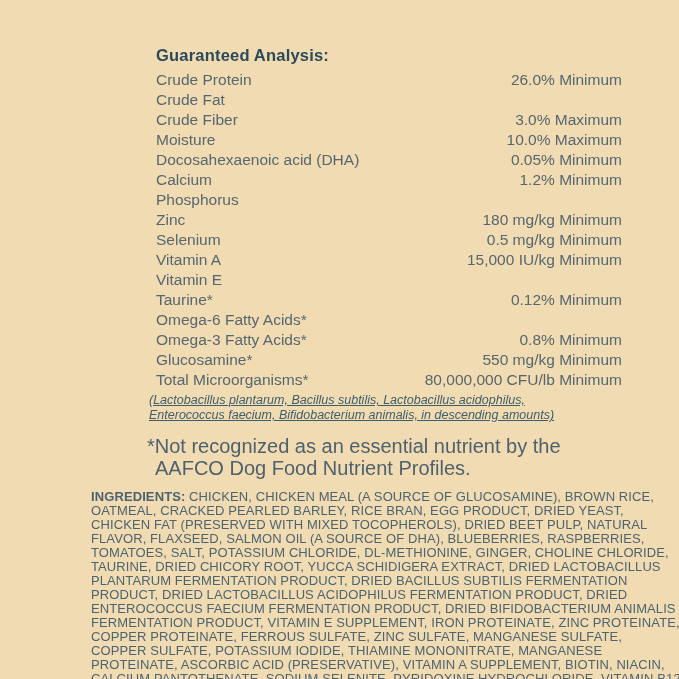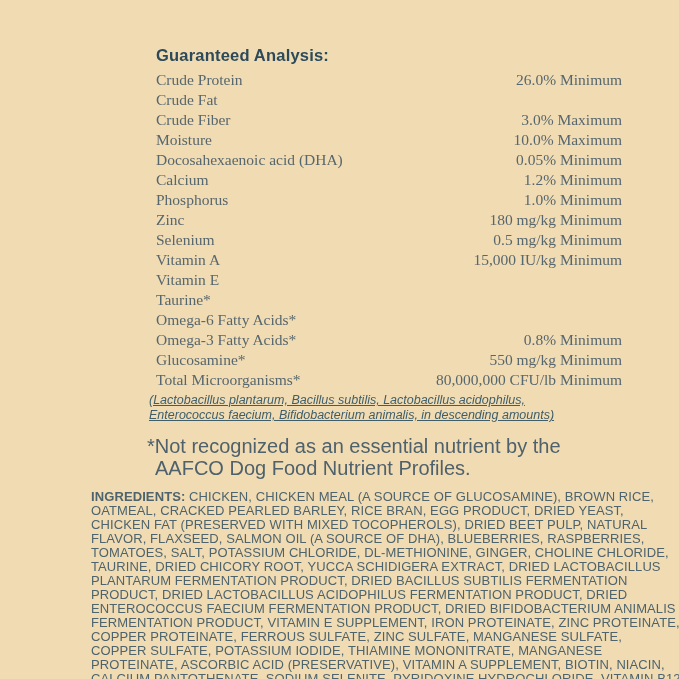--- a/index.html
+++ b/index.html
@@ -13,21 +13,21 @@
 
   .ga { margin-left: 65px; }
   .ga-title {
     margin: 0 0 5px 0;
     font-size: 16.5px; line-height: 20px; font-weight: bold;
     color: #2c4a59; letter-spacing: 0.2px;
   }
   .ga-rows { width: 466px; }
   .ga-row {
     display: flex; justify-content: space-between;
-    font-size: 15.5px; line-height: 20px; color: #57676f; font-family: Liberation Serif, serif;
+    font-size: 15.5px; line-height: 20px; color: #57676f;
   }
   .ga-label { white-space: nowrap; }
   .ga-value { white-space: nowrap; text-align: center; }
 
   .species {
     margin: 3px 0 0 -7px; max-width: 432px;
     font-style: italic; font-size: 12.5px; line-height: 15px;
     color: #3f5e6a;
     text-decoration: underline;
   }
@@ -78,21 +78,20 @@
           <span class="ga-value">0.05% Minimum</span>
         </div>
 
         <div class="ga-row">
           <span class="ga-label">Calcium</span>
           <span class="ga-value">1.2% Minimum</span>
         </div>
 
         <div class="ga-row">
           <span class="ga-label">Phosphorus</span>
-          <span class="ga-value">1.0% Minimum</span>
         </div>
 
         <div class="ga-row">
           <span class="ga-label">Zinc</span>
           <span class="ga-value">180 mg/kg Minimum</span>
         </div>
 
         <div class="ga-row">
           <span class="ga-label">Selenium</span>
           <span class="ga-value">0.5 mg/kg Minimum</span>
@@ -102,20 +101,21 @@
           <span class="ga-label">Vitamin A</span>
           <span class="ga-value">15,000 IU/kg Minimum</span>
         </div>
 
         <div class="ga-row">
           <span class="ga-label">Vitamin E</span>
         </div>
 
         <div class="ga-row">
           <span class="ga-label">Taurine*</span>
+          <span class="ga-value">0.12% Minimum</span>
         </div>
 
         <div class="ga-row">
           <span class="ga-label">Omega-6 Fatty Acids*</span>
         </div>
 
         <div class="ga-row">
           <span class="ga-label">Omega-3 Fatty Acids*</span>
           <span class="ga-value">0.8% Minimum</span>
         </div>

